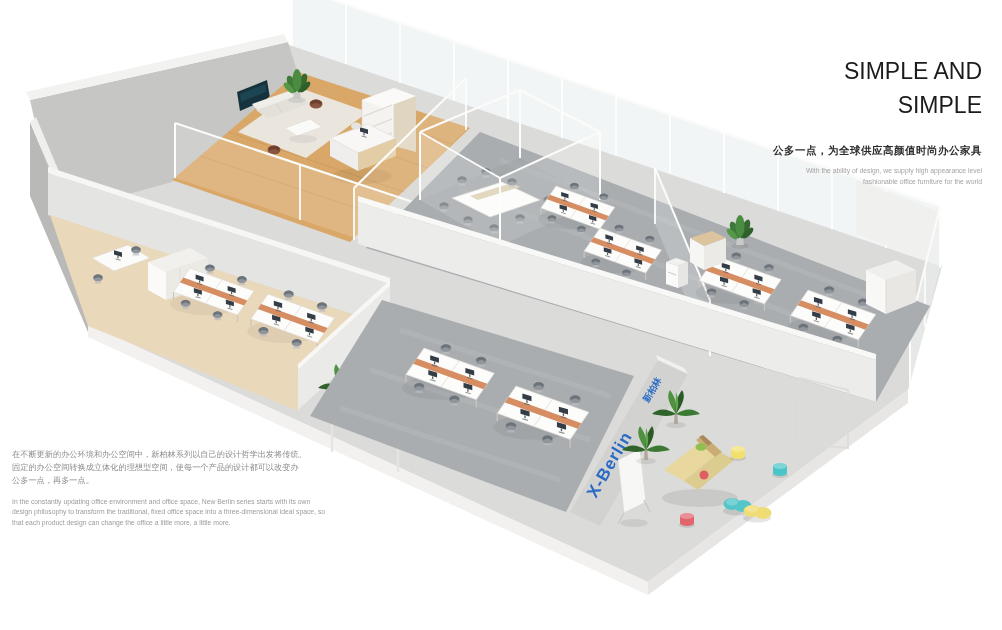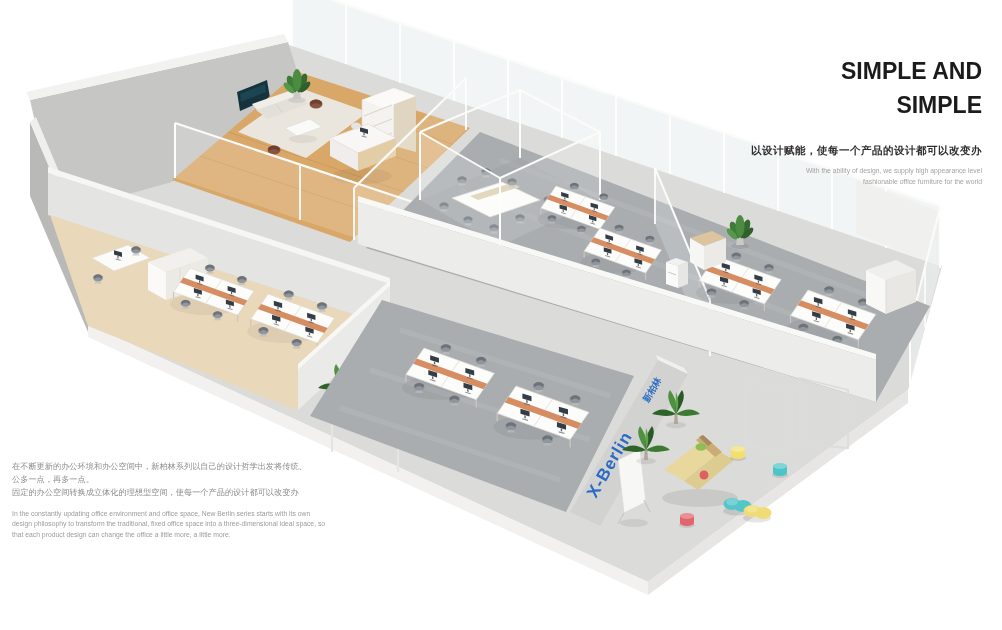--- a/index.html
+++ b/index.html
@@ -1,23 +1,23 @@
 <!DOCTYPE html>
 <html><head>
 <meta charset="utf-8">
 <style>
   html,body{margin:0;padding:0;background:#ffffff;}
   .canvas{position:relative;width:1002px;height:630px;background:#ffffff;overflow:hidden;
           font-family:"Liberation Sans","DejaVu Sans",sans-serif;}
   .scene-svg{position:absolute;left:0;top:0;}
   .header{position:absolute;top:54px;right:20px;text-align:right;}
-  .title{font-size:23px;line-height:34px;font-weight:700;color:#1b1b1b;letter-spacing:0px;}
+  .title{font-size:23px;line-height:34px;font-weight:400;color:#1b1b1b;letter-spacing:0px;}
   .tagline-zh{margin-top:22px;font-size:10.5px;font-weight:700;color:#2d2d2d;letter-spacing:.5px;}
   .tagline-en{margin-top:7px;font-size:6.8px;line-height:11px;color:#a3a3a3;}
-  .description{position:absolute;left:12px;top:460px;}
+  .description{position:absolute;left:12px;top:448px;}
   .desc-zh{font-size:8.2px;line-height:13.2px;color:#8c8c8c;}
   .desc-en{margin-top:9px;font-size:6.8px;line-height:10.8px;color:#9c9c9c;}
 </style>
 </head>
 <body>
 
 <div class="canvas">
 
   <svg class="scene-svg" width="1002" height="630" viewBox="0 0 1002 630">
     <defs>
@@ -342,32 +342,32 @@
       <use href="#pouf" x="737" y="504" color="#54C6CA"></use>
       <use href="#pouf" x="757" y="511" color="#F0DC74"></use>
     </g>
   </svg>
 
   <div class="header">
     <div class="title">
       <div>SIMPLE AND</div>
       <div>SIMPLE</div>
     </div>
-    <div class="tagline-zh">以设计赋能，使每一个产品的设计都可以改变办</div>
+    <div class="tagline-zh">公多一点，为全球供应高颜值时尚办公家具</div>
     <div class="tagline-en">
       <div>With the ability of design, we supply high appearance level</div>
       <div>fashionable office furniture for the world</div>
     </div>
   </div>
 
   <div class="description">
     <div class="desc-zh">
       <div>在不断更新的办公环境和办公空间中，新柏林系列以自己的设计哲学出发将传统、</div>
+      <div>固定的办公空间转换成立体化的理想型空间，使每一个产品的设计都可以改变办</div>
       <div>公多一点，再多一点。</div>
-      <div>固定的办公空间转换成立体化的理想型空间，使每一个产品的设计都可以改变办</div>
     </div>
     <div class="desc-en">
       <div>In the constantly updating office environment and office space, New Berlin series starts with its own</div>
       <div>design philosophy to transform the traditional, fixed office space into a three-dimensional ideal space, so</div>
       <div>that each product design can change the office a little more, a little more.</div>
     </div>
   </div>
 
 </div>
 

